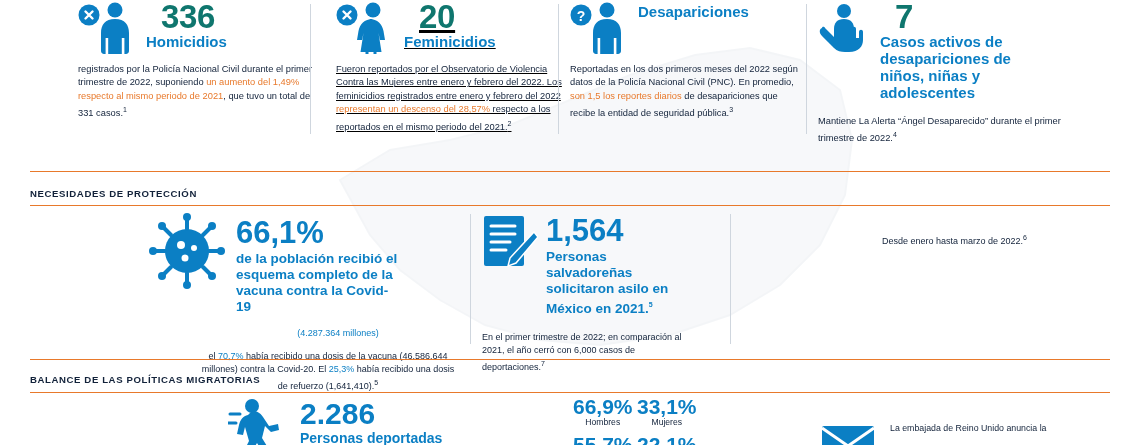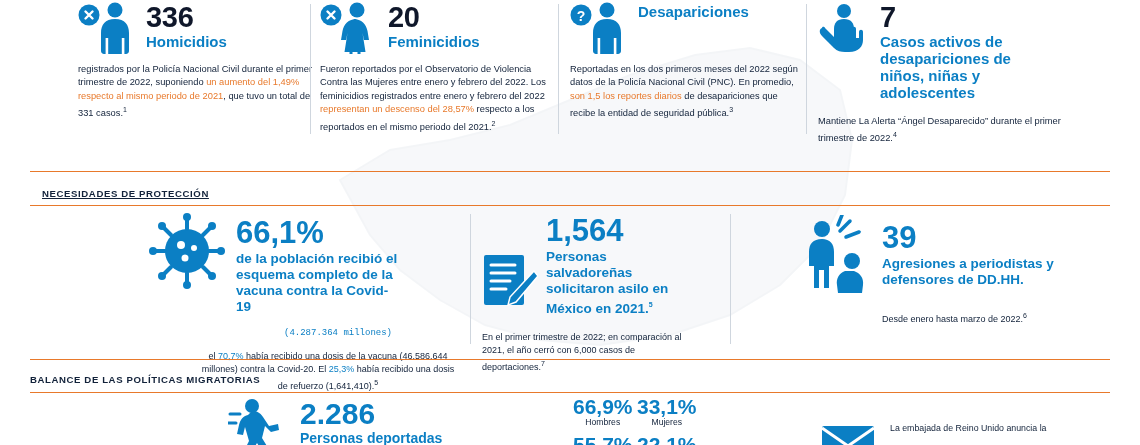--- a/index.html
+++ b/index.html
@@ -34,25 +34,26 @@
   .stat-head {
     display: flex;
     align-items: flex-start;
   }
   .icon-wrap {
     flex: 0 0 auto;
     margin-right: 6px;
   }
   .head-text { padding-top: 0px; }
   .bignum {
-    color: #0f172a;
-    font-size: 29px;
+    color: #0f766e;
+    font-size: 33px;
     font-weight: bold;
     line-height: 30px;
     letter-spacing: -0.3px;
+    margin-left: 15px;
   }
   .biglabel {
     color: #0b7fc4;
     font-size: 15px;
     font-weight: bold;
     line-height: 17px;
     margin-top: 1px;
   }
   .desc {
     color: #12223a;
@@ -164,21 +165,21 @@
           </svg>
         </div>
         <div class="head-text">
           <div class="bignum">336</div>
           <div class="biglabel">Homicidios</div>
         </div>
       </div>
       <div class="desc"><span>registrados por la Policía Nacional Civil durante el primer trimestre de 2022, suponiendo </span><span class="hl-orange">un aumento del 1,49% respecto al mismo periodo de 2021</span><span>, que tuvo un total de 331 casos.</span><span class="sup">1</span></div>
     </div>
 
-    <div class="stat-block" style="left:320px; top:2px; width:240px;">
+    <div class="stat-block" style="left:336px; top:2px; width:240px;text-decoration:underline;">
       <div class="stat-head">
         <div class="icon-wrap">
           <svg width="62" height="52" viewBox="0 0 62 52">
             <circle cx="11" cy="13" r="10.5" fill="#0b7fc4"></circle>
             <path d="M7.5 9.5 L14.5 16.5 M14.5 9.5 L7.5 16.5" stroke="#fff" stroke-width="2.4" stroke-linecap="round"></path>
             <circle cx="37" cy="8" r="7.5" fill="#0b7fc4"></circle>
             <path d="M37 17 c-9 0 -13 5 -14.5 12 l-1.5 9 5 0 1.5 -7 0 0 -3 19 5 0 0 11 3 0 0 -11 5 0 0 11 3 0 0 -11 5 0 -3 -19 1.5 7 5 0 -1.5 -9 c-1.5 -7 -5.5 -12 -14.5 -12 z" fill="#0b7fc4"></path>
           </svg>
         </div>
         <div class="head-text">
@@ -222,21 +223,21 @@
       </div>
       <div class="desc" style="margin-top:14px;"><span>Mantiene La Alerta “Ángel Desaparecido” durante el primer trimestre de 2022.</span><span class="sup">4</span></div>
     </div>
 
     <div class="vsep" style="left:310px; top:4px; height:130px;"></div>
     <div class="vsep" style="left:558px; top:4px; height:130px;"></div>
     <div class="vsep" style="left:806px; top:4px; height:130px;"></div>
   </div>
 
   <div class="divider-line" style="left:30px; top:171px; width:1080px;"></div>
-  <div class="section-title" style="left:42px; top:188px;text-decoration:underline;">NECESIDADES DE PROTECCIÓN</div>
+  <div class="section-title" style="left:30px; top:188px;">NECESIDADES DE PROTECCIÓN</div>
   <div class="divider-line" style="left:30px; top:205px; width:1080px;"></div>
 
   <div style="position:absolute; left:148px; top:212px; width:320px;">
     <div style="display:flex; align-items:flex-start;">
       <div style="flex:0 0 auto; margin-right:10px;">
         <svg width="78" height="78" viewBox="0 0 78 78">
           <g fill="#0b7fc4">
             <circle cx="39" cy="39" r="22"></circle>
             <g stroke="#0b7fc4" stroke-width="4" stroke-linecap="round">
               <line x1="39" y1="17" x2="39" y2="6"></line>
@@ -262,26 +263,26 @@
               <circle cx="46" cy="36" r="3"></circle>
             <circle cx="37" cy="46" r="3.5"></circle>
           </g>
         </svg>
       </div>
       <div style="padding-top:4px;">
         <div class="mid-num">66,1%</div>
         <div class="mid-label" style="max-width:165px;">de la población recibió el esquema completo de la vacuna contra la Covid-19</div>
       </div>
     </div>
-    <div class="mid-note center-note blue-txt" style="margin-top:12px; margin-left:60px;font-family:Liberation Mono, monospace;">(4.287.364 millones)</div>
+    <div class="mid-note center-note blue-txt" style="margin-top:12px; margin-left:60px;">(4.287.364 millones)</div>
     <div class="mid-note center-note" style="margin-top:10px; margin-left:50px; width:260px;"><span>el </span><span class="blue-txt">70,7%</span><span> había recibido una dosis de la vacuna (46.586.644 millones) contra la Covid-20. El </span><span class="blue-txt">25,3%</span><span> había recibido una dosis de refuerzo (1,641,410).</span><span class="sup">5</span></div>
   </div>
 
   <div style="position:absolute; left:482px; top:212px; width:215px;">
-    <div style="display:flex; align-items:flex-end;">
+    <div style="display:flex; align-items:flex-start;">
       <div style="flex:0 0 auto; margin-right:8px;">
         <svg width="56" height="66" viewBox="0 0 56 66">
           <rect x="2" y="4" width="40" height="50" rx="2" fill="#0b7fc4"></rect>
           <g stroke="#ffffff" stroke-width="3" stroke-linecap="round">
             <line x1="9" y1="14" x2="33" y2="14"></line>
             <line x1="9" y1="22" x2="33" y2="22"></line>
             <line x1="9" y1="30" x2="28" y2="30"></line>
             <line x1="9" y1="38" x2="24" y2="38"></line>
           </g>
           <path d="M52 20 l4 5 -22 26 -8 3 2 -8 z" fill="#0b7fc4" stroke="#ffffff" stroke-width="1.5"></path>
@@ -293,39 +294,20 @@
           <span>Personas salvadoreñas solicitaron asilo en México en 2021.</span><span class="sup">5</span>
         </div>
       </div>
     </div>
     <div class="mid-note" style="margin-top:14px;">
       <span>En el primer trimestre de 2022; en comparación al 2021, el año cerró con 6,000 casos de deportaciones.</span><span class="sup">7</span>
     </div>
   </div>
 
   <div style="position:absolute; left:800px; top:215px; width:290px;">
-    <div style="display:flex; align-items:flex-start;">
-      <div style="flex:0 0 auto; margin-right:10px;">
-        <svg width="72" height="78" viewBox="0 0 72 78">
-          <circle cx="22" cy="14" r="8" fill="#0b7fc4"></circle>
-          <path d="M22 24 c-9 0 -13 5 -13 13 l0 14 5 0 0 22 5 0 0 -18 5 0 0 18 5 0 0 -22 5 0 0 -14 c0 -8 -4 -13 -12 -13 z" fill="#0b7fc4"></path>
-          <g stroke="#0b7fc4" stroke-width="3.5" stroke-linecap="round">
-            <line x1="40" y1="16" x2="50" y2="6"></line>
-            <line x1="46" y1="22" x2="59" y2="17"></line>
-            <line x1="38" y1="10" x2="42" y2="0"></line>
-          </g>
-          <circle cx="52" cy="46" r="8" fill="#0b7fc4"></circle>
-          <path d="M45 56 c-6 2 -9 8 -8 14 l1 8 24 0 1 -8 c1 -7 -3 -12 -9 -14 z" fill="#0b7fc4"></path>
-        </svg>
-      </div>
-      <div style="padding-top:6px;">
-        <div class="mid-num">39</div>
-        <div class="mid-label" style="max-width:190px;">Agresiones a periodistas y defensores de DD.HH.</div>
-      </div>
-    </div>
     <div class="mid-note" style="margin-top:16px; margin-left:82px;">
       <span>Desde enero hasta marzo de 2022.</span><span class="sup">6</span>
     </div>
   </div>
 
   <div class="vsep" style="left:470px; top:214px; height:130px;"></div>
   <div class="vsep" style="left:730px; top:214px; height:130px;"></div>
 
   <div class="divider-line" style="left:30px; top:359px; width:1080px;"></div>
   <div class="section-title" style="left:30px; top:374px;">BALANCE DE LAS POLÍTICAS MIGRATORIAS</div>

